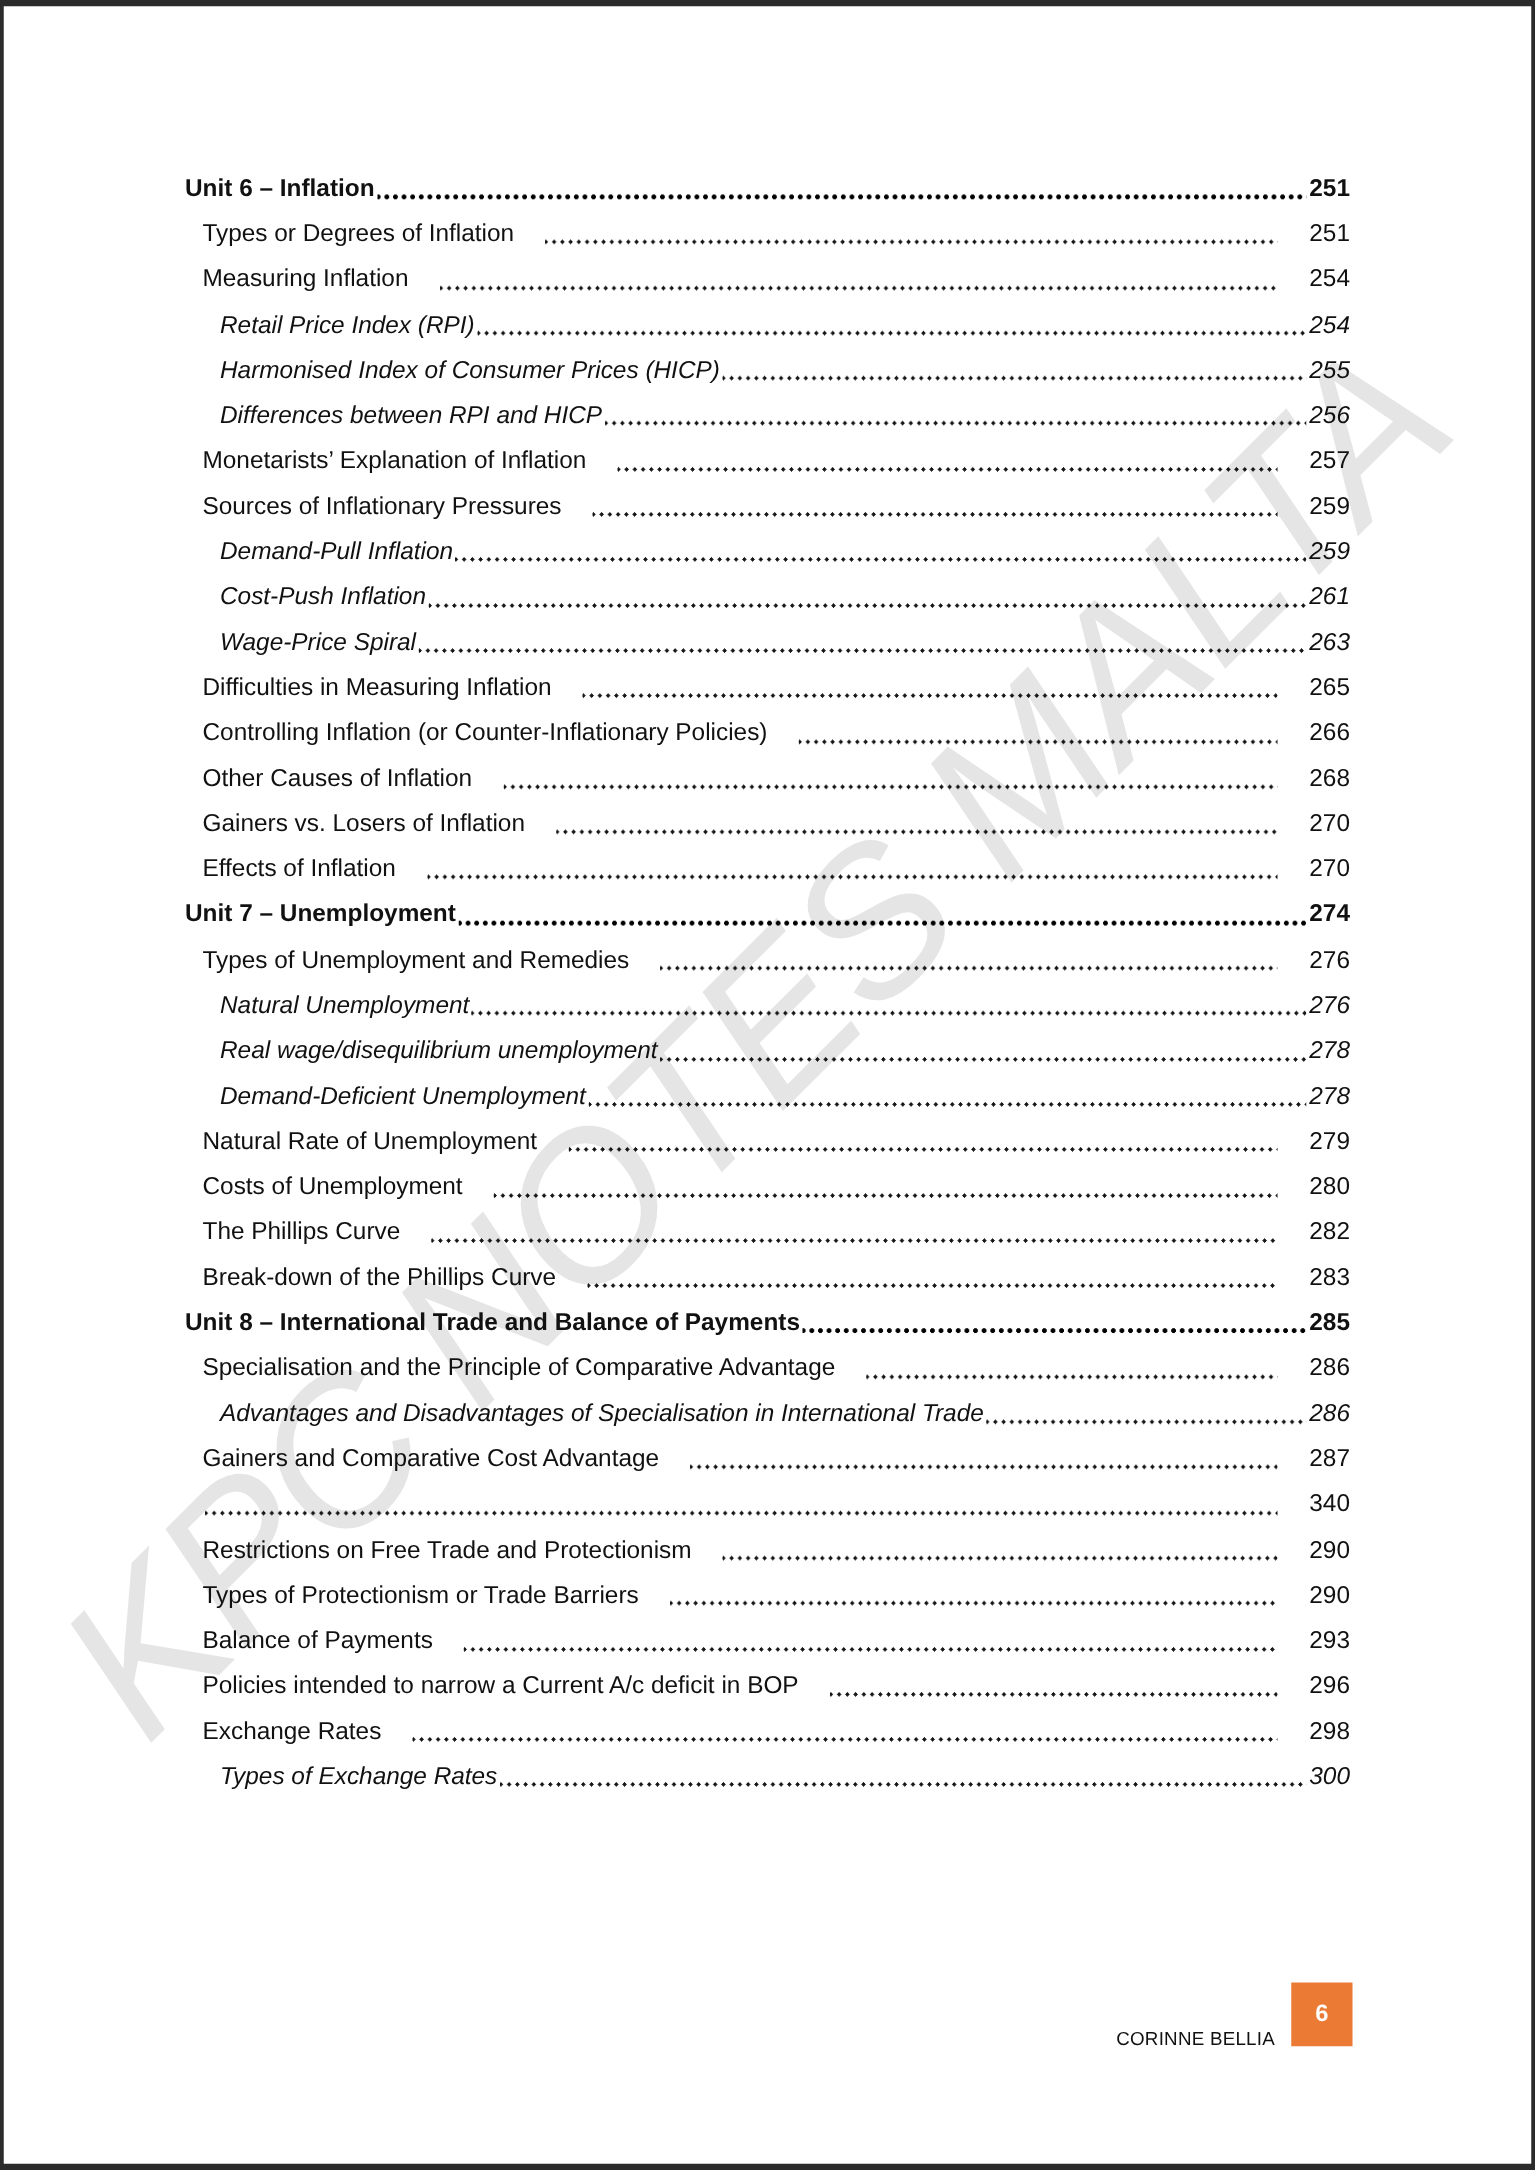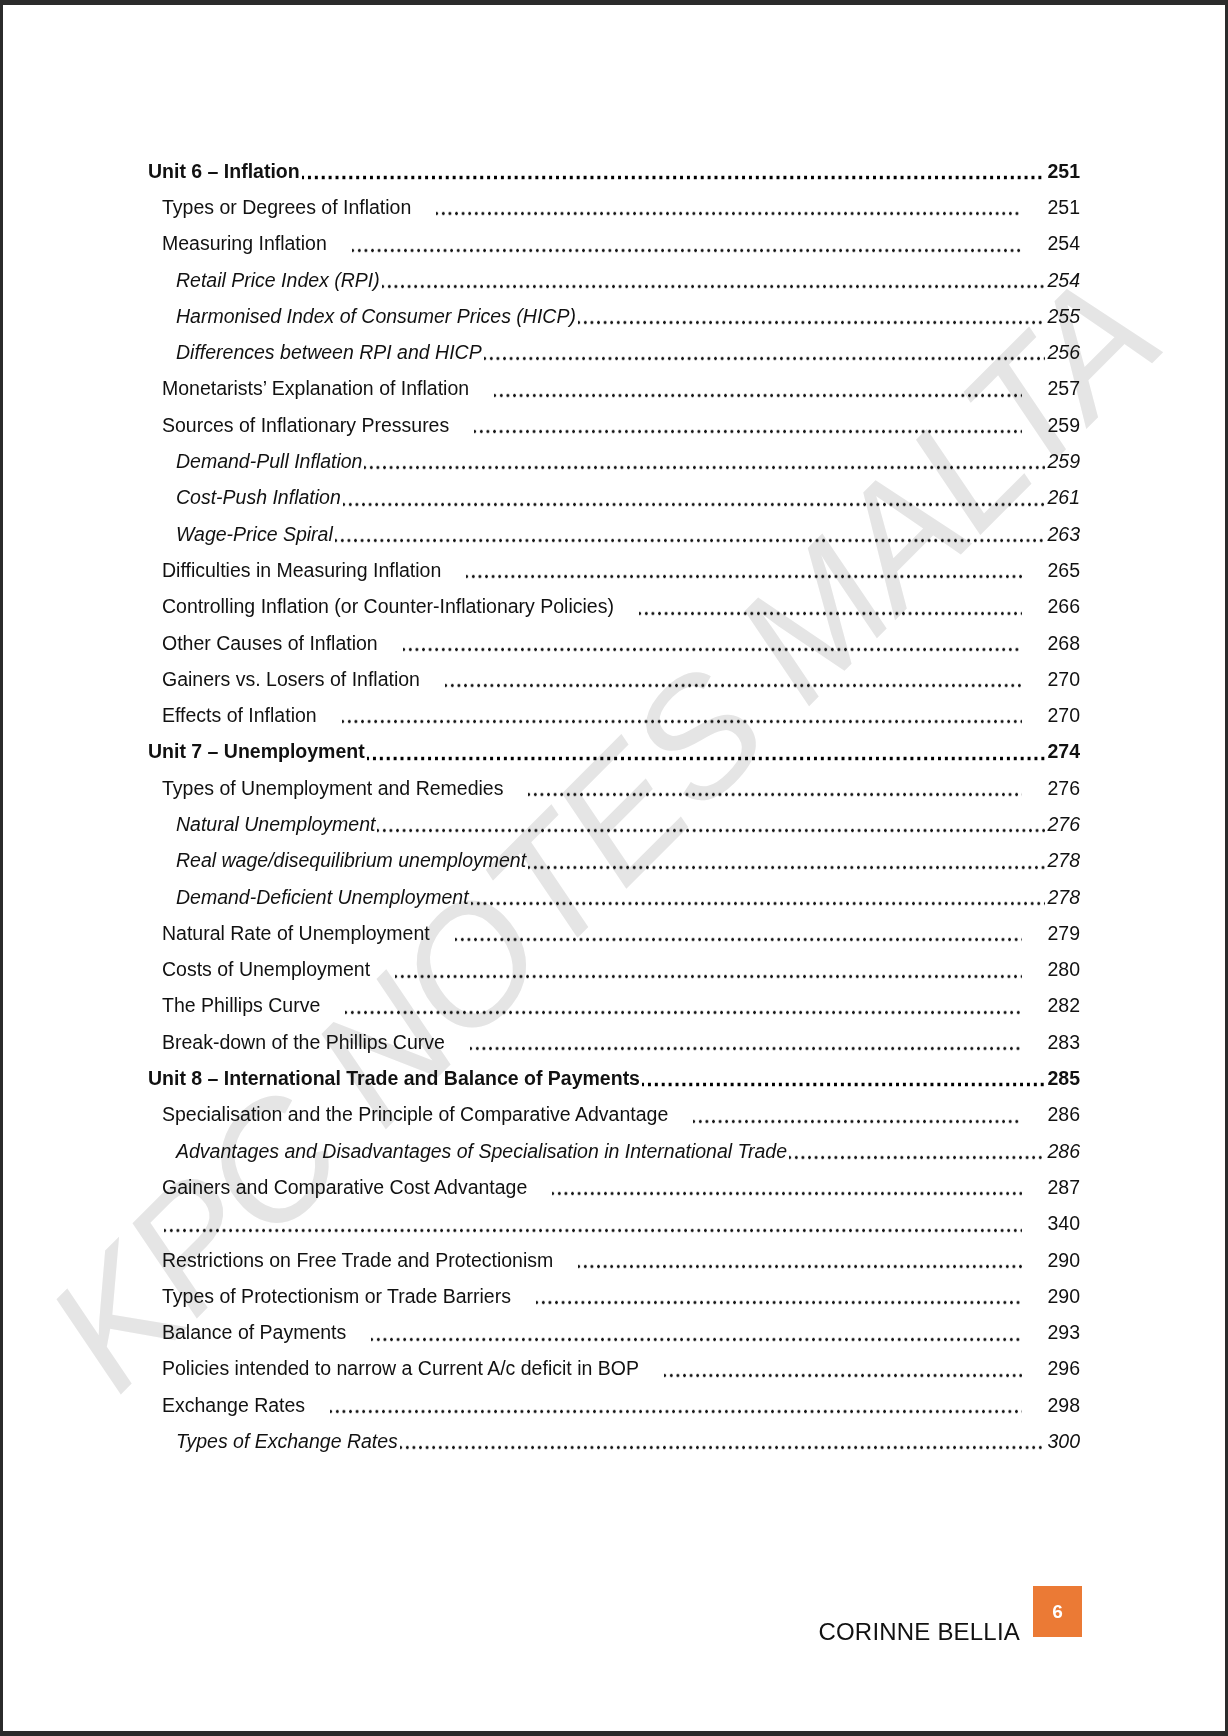--- a/index.html
+++ b/index.html
@@ -18,21 +18,21 @@
   }
   .watermark {
     position:absolute; left:600px; top:828px;
     transform:translate(-50%,-50%) rotate(-45deg);
     font-size:164px; font-style:italic; font-weight:400;
     letter-spacing:-2px;
     color:#e5e5e5; white-space:nowrap;
     user-select:none; pointer-events:none;
   }
   .toc {
-    position:absolute; left:145px; top:128px; width:932px;margin-top:20px;
+    position:absolute; left:145px; top:128px; width:932px;
   }
   .row {
     display:flex; align-items:center;
     height:36.3px;
     font-size:19.5px; color:#111;
   }
   .row .t { white-space:nowrap; }
   .row .dots {
     flex:1; align-self:stretch;
     margin:0 2px;
@@ -47,21 +47,21 @@
     background-image:radial-gradient(circle, #000 1.7px, transparent 1.85px);
     background-size:6.9px 6.9px;
   }
   .lvl1 { padding-left:14px;gap:23px; }
   .lvl2 { padding-left:28px;font-style:italic; }
   .footer {
     position:absolute; top:1581px; right:143px;
     height:51px;
     display:flex; align-items:center; gap:13px;
   }
-  .footer .author { font-size:24px; color:#111; letter-spacing:0.2px;margin-top:40px; }
+  .footer .author { font-size:15px; color:#111; letter-spacing:0.2px;margin-top:40px; }
   .pagebox {
     width:49px; height:51px;
     display:flex; align-items:center; justify-content:center;
     color:#fff; font-size:19px; font-weight:700;
   }
 </style>
 </head>
 <body style="background: rgb(43, 43, 43);">
 
 <div class="page">

